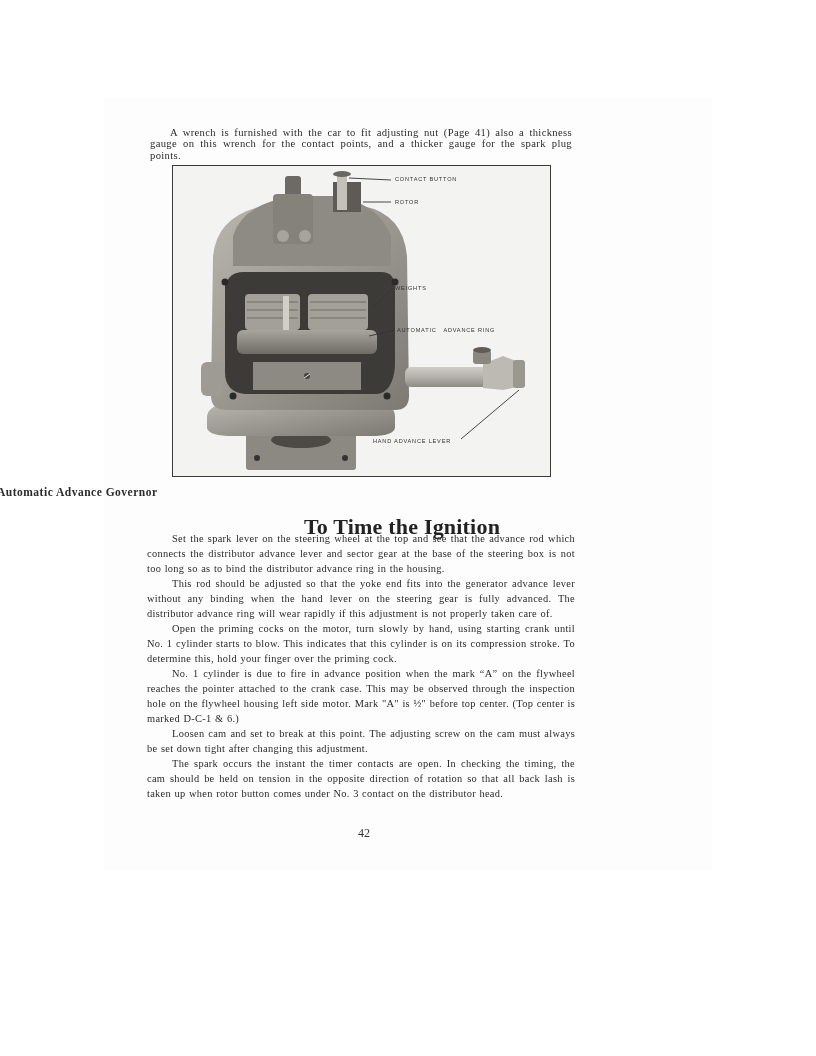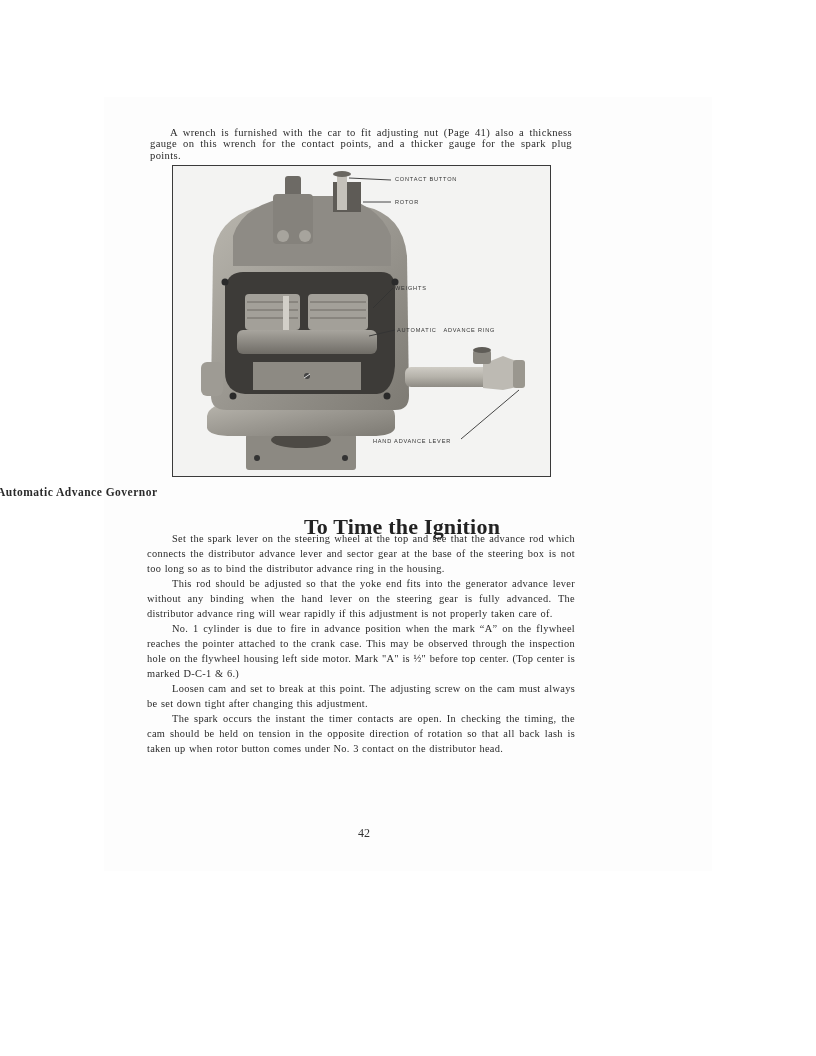--- a/index.html
+++ b/index.html
@@ -190,20 +190,21 @@
   <span>Automatic Advance Governor</span>
 </div>
 
 <div class="heading">
   <span>To Time the Ignition</span>
 </div>
 
 <div class="body-text">
   <p>Set the spark lever on the steering wheel at the top and see that the advance rod which connects the distributor advance lever and sector gear at the base of the steering box is not too long so as to bind the distributor advance ring in the housing.</p>
   <p>This rod should be adjusted so that the yoke end fits into the generator advance lever without any binding when the hand lever on the steering gear is fully advanced. The distributor advance ring will wear rapidly if this adjustment is not properly taken care of.</p>
+  <p>Open the priming cocks on the motor, turn slowly by hand, using starting crank until No. 1 cylinder starts to blow. This indicates that this cylinder is on its compression stroke. To determine this, hold your finger over the priming cock.</p>
   <p>No. 1 cylinder is due to fire in advance position when the mark “A” on the flywheel reaches the pointer attached to the crank case. This may be observed through the inspection hole on the flywheel housing left side motor. Mark "A" is ½" before top center. (Top center is marked D-C-1 &amp; 6.)</p>
   <p>Loosen cam and set to break at this point. The adjusting screw on the cam must always be set down tight after changing this adjustment.</p>
   <p>The spark occurs the instant the timer contacts are open. In checking the timing, the cam should be held on tension in the opposite direction of rotation so that all back lash is taken up when rotor button comes under No. 3 contact on the distributor head.</p>
 </div>
 
 <div class="page-number">
   <span>42</span>
 </div>
 
 </body></html>

